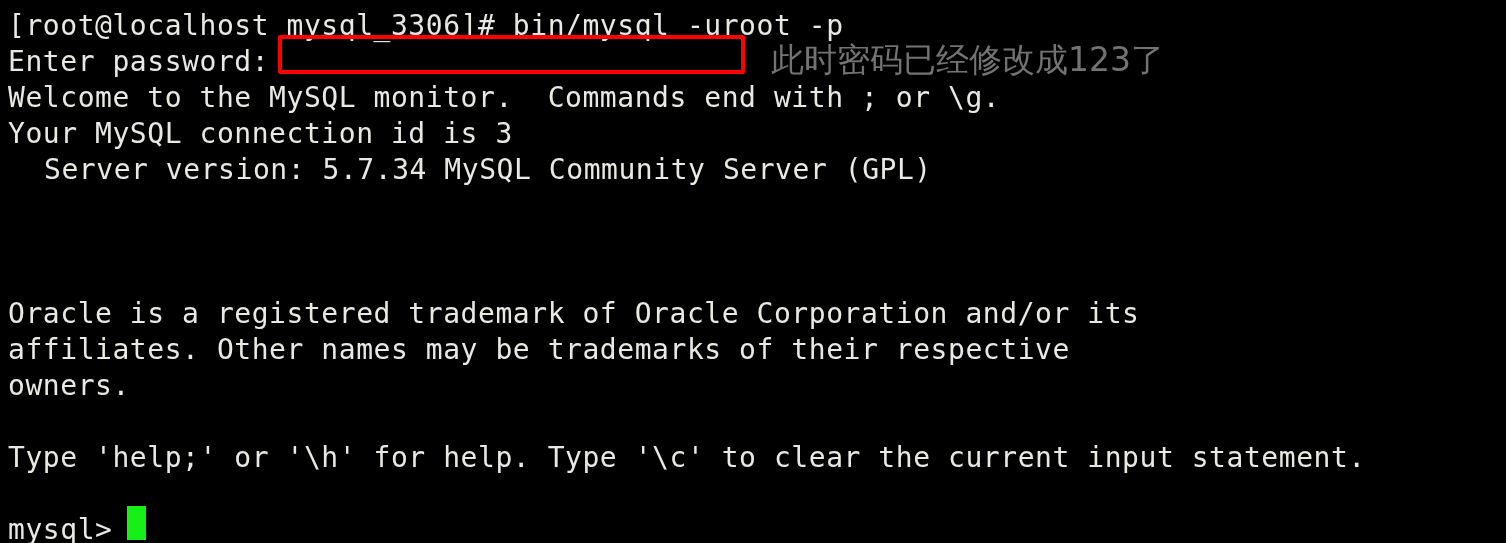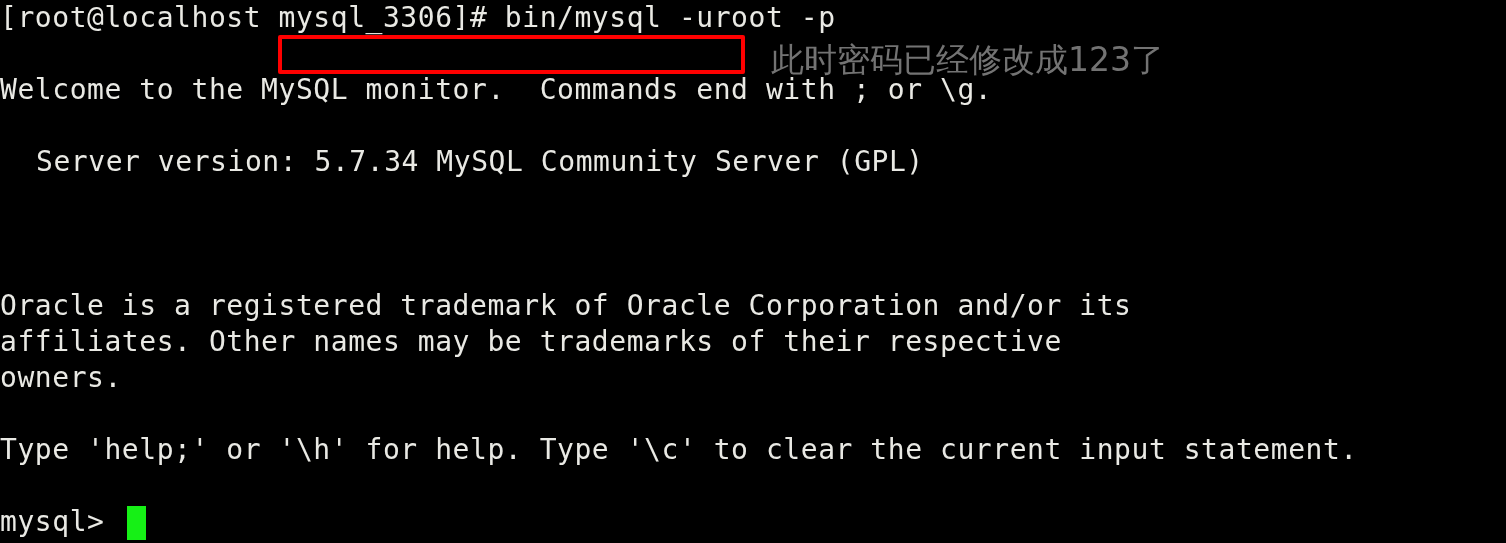--- a/index.html
+++ b/index.html
@@ -23,21 +23,21 @@
 
   .term-line {
     position: absolute;
     left: 0;
     color: #e9e9e4;
     font-family: "DejaVu Sans Mono", "Liberation Mono", monospace;
     font-size: 28px;
     line-height: 36px;
     letter-spacing: 0.55px;
     white-space: pre;
-    margin: 0;
+    margin: 8px;
   }
 
   .l1  { top: 0px;   }
   .l2  { top: 36px;  }
   .l3  { top: 72px;  }
   .l4  { top: 108px; }
   .l5  { top: 144px; padding-left: 36px; }
   .l6  { top: 180px; }
   .l7  { top: 216px; }
   .l8  { top: 252px; }
@@ -85,21 +85,23 @@
     height: 34px;
     background: #16f016;
   }
 </style>
 </head>
 <body>
 
 <div id="terminal">
 
   <pre class="term-line l1">[root@localhost mysql_3306]# bin/mysql -uroot -p</pre>
+  <pre class="term-line l2">Enter password:</pre>
   <pre class="term-line l3">Welcome to the MySQL monitor.  Commands end with ; or \g.</pre>
+  <pre class="term-line l4">Your MySQL connection id is 3</pre>
   <pre class="term-line l5">Server version: 5.7.34 MySQL Community Server (GPL)</pre>
   <pre class="term-line l6"></pre>
   <pre class="term-line l8"></pre>
   <pre class="term-line l9">Oracle is a registered trademark of Oracle Corporation and/or its</pre>
   <pre class="term-line l10">affiliates. Other names may be trademarks of their respective</pre>
   <pre class="term-line l11">owners.</pre>
   <pre class="term-line l12"></pre>
   <pre class="term-line l13">Type 'help;' or '\h' for help. Type '\c' to clear the current input statement.</pre>
   <pre class="term-line l14"></pre>
   <pre class="term-line l15">mysql&gt; </pre>

